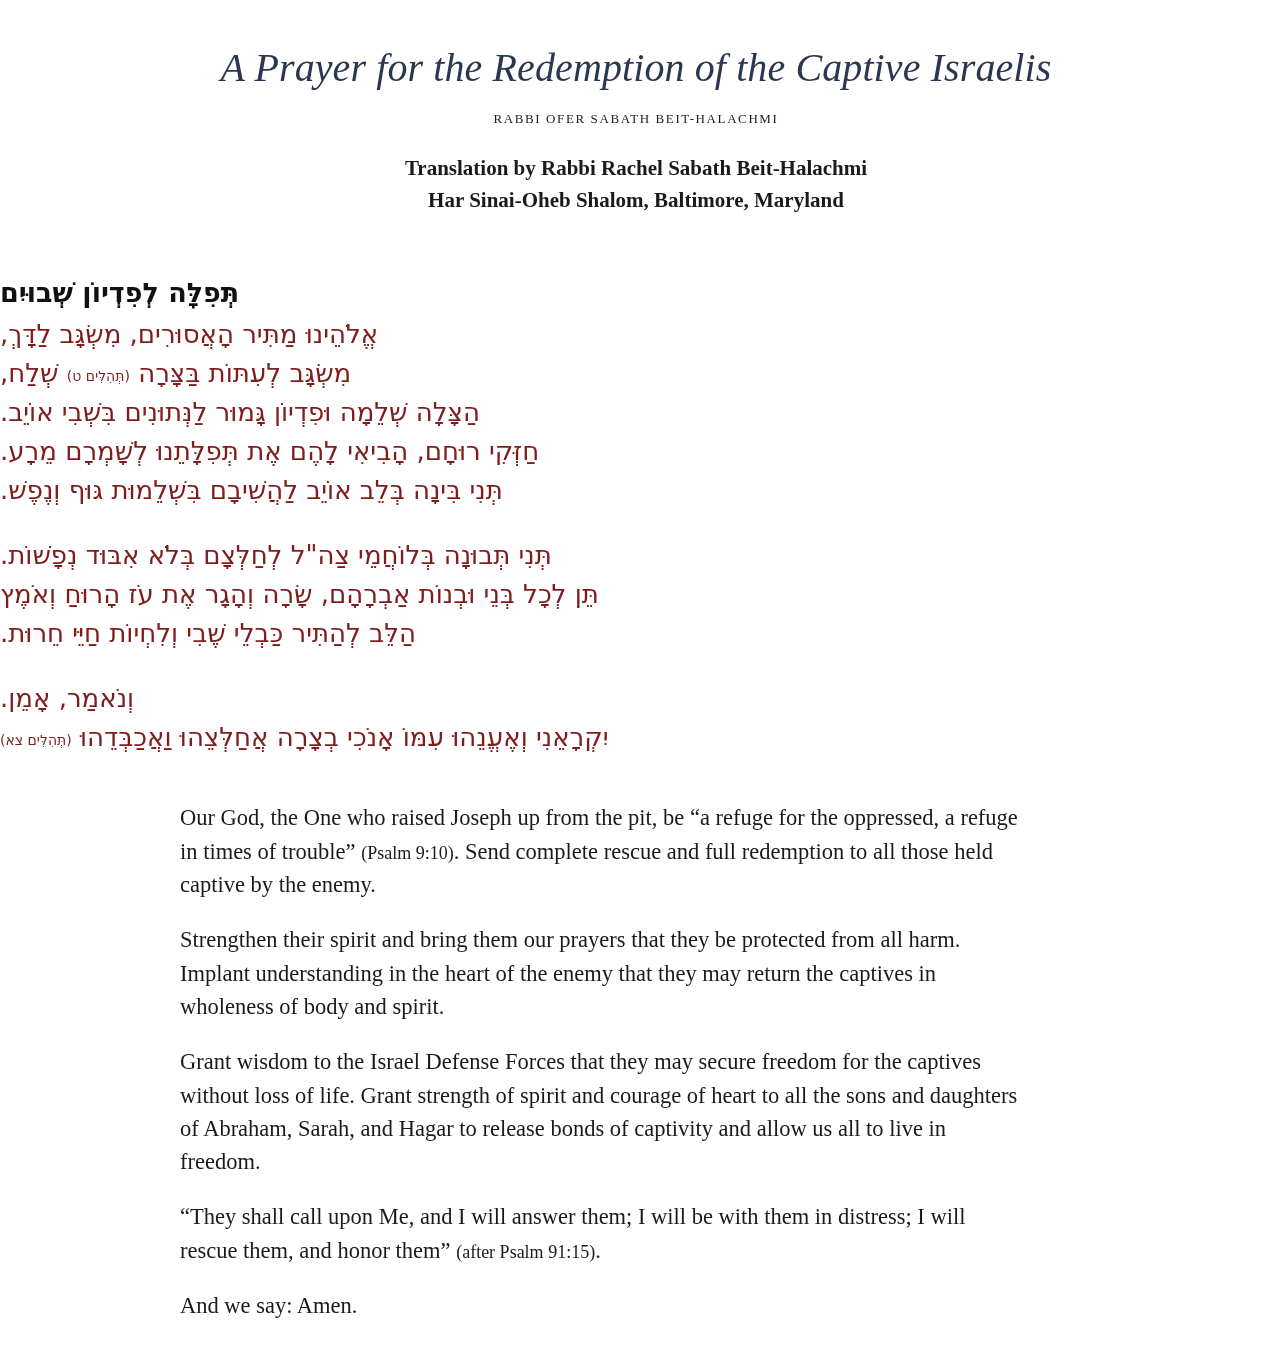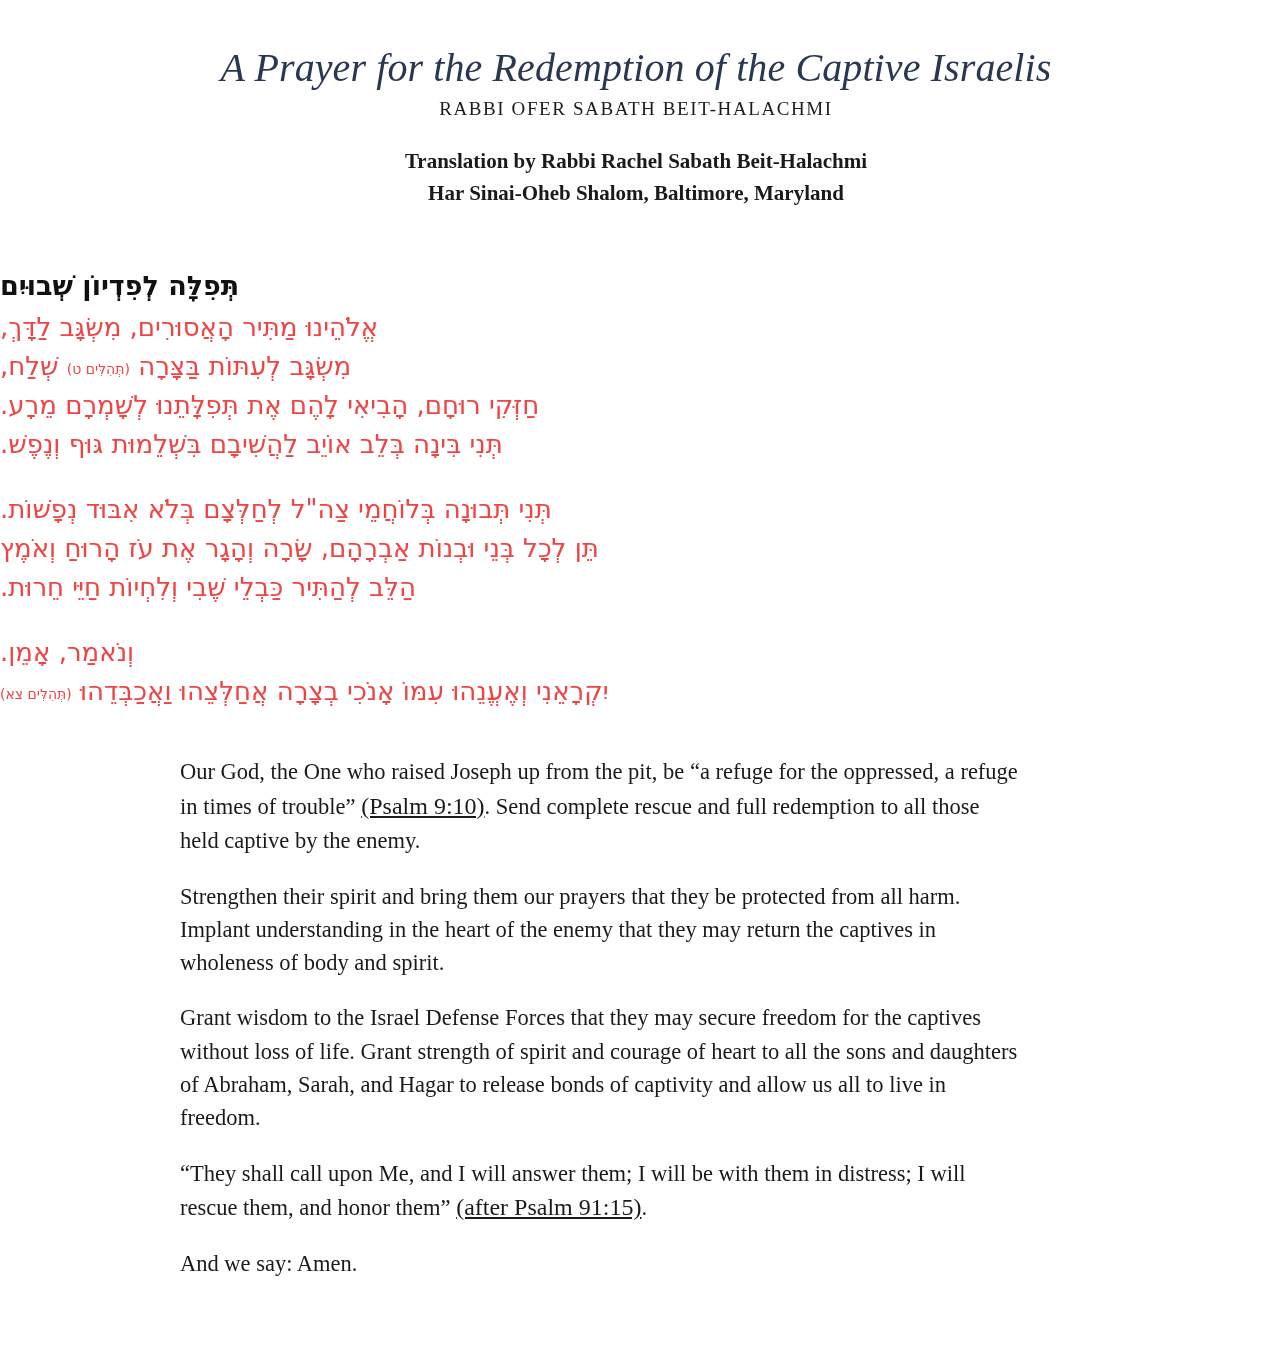--- a/index.html
+++ b/index.html
@@ -32,23 +32,23 @@
     font-family: "Liberation Serif", "DejaVu Serif", serif;
     font-style: italic;
     font-weight: 400;
     font-size: 40px;
     line-height: 1.18;
     color: #2a3750;
     letter-spacing: 0.1px;
     margin: 0;
   }
   .byline {
-    margin-top: 7px;
+    margin-top: 20px;
     font-family: "Liberation Serif", "DejaVu Serif", serif;
-    font-size: 19px;
+    font-size: 13px;
     font-variant: small-caps;
     text-transform: uppercase;
     letter-spacing: 1.6px;
     color: #1c1c1c;
     font-weight: 400;
   }
   .credit {
     margin-top: 26px;
     font-size: 21px;
     line-height: 1.52;
@@ -72,21 +72,21 @@
     line-height: 1.35;
     color: #111111;
     margin: 0 0 4px 0;
     direction: rtl;
   }
   .hebrew-stanza {
     font-family: "DejaVu Sans", "Liberation Sans", sans-serif;
     font-weight: 400;
     font-size: 26px;
     line-height: 1.50;
-    color: #ef4444;
+    color: #7f1d1d;
     margin: 0 0 26px 0;
     direction: rtl;
   }
   .hebrew-stanza .hline { display: block; white-space: nowrap; }
   .heb-cite {
     font-size: 14px;
     vertical-align: 1px;
   }
 
   
@@ -98,22 +98,21 @@
   .en-para {
     font-family: "Liberation Serif", "DejaVu Serif", serif;
     font-size: 22.5px;
     line-height: 1.48;
     color: #1a1a1a;
     margin: 0 0 22px 0;
     text-align: left;
   }
   .en-para:last-child { margin-bottom: 0; }
   .src-cite {
-    font-size: 24px;
-    text-decoration: underline;
+    font-size: 18px;
   }
 </style>
 </head>
 <body>
 
 <div class="page">
 
   <div class="header">
     <h1 class="doc-title">A Prayer for the Redemption of the Captive Israelis</h1>
     <div class="byline">RABBI OFER SABATH BEIT-HALACHMI</div>
@@ -122,20 +121,21 @@
       <div>Har Sinai-Oheb Shalom, Baltimore, Maryland</div>
     </div>
   </div>
 
   <div class="hebrew-block">
     <div class="hebrew-heading">תְּפִלָּה לְפִדְיוֹן שְׁבוּיִם</div>
     <div id="hebrew-stanzas">
         <div class="hebrew-stanza">
           <span class="hline">אֱלֹהֵינוּ מַתִּיר הָאֲסוּרִים, מִשְׂגָּב לַדָּךְ,</span>
           <span class="hline">מִשְׂגָּב לְעִתּוֹת בַּצָּרָה <span class="heb-cite">(תְּהִלִּים ט)</span> שְׁלַח,</span>
+          <span class="hline">הַצָּלָה שְׁלֵמָה וּפִדְיוֹן גָּמוּר לַנְּתוּנִים בִּשְׁבִי אוֹיֵב.</span>
           <span class="hline">חַזְּקִי רוּחָם, הָבִיאִי לָהֶם אֶת תְּפִלָּתֵנוּ לְשָׁמְרָם מֵרָע.</span>
           <span class="hline">תְּנִי בִּינָה בְּלֵב אוֹיֵב לַהֲשִׁיבָם בִּשְׁלֵמוּת גּוּף וְנֶפֶשׁ.</span>
         </div>
         <div class="hebrew-stanza">
           <span class="hline">תְּנִי תְּבוּנָה בְּלוֹחֲמֵי צַה"ל לְחַלְּצָם בְּלֹא אִבּוּד נְפָשׁוֹת.</span>
           <span class="hline">תֵּן לְכָל בְּנֵי וּבְנוֹת אַבְרָהָם, שָׂרָה וְהָגָר אֶת עֹז הָרוּחַ וְאֹמֶץ</span>
           <span class="hline">הַלֵּב לְהַתִּיר כַּבְלֵי שֶׁבִי וְלִחְיוֹת חַיֵּי חֵרוּת.</span>
         </div>
         <div class="hebrew-stanza">
           <span class="hline">וְנֹאמַר, אָמֵן.</span>

